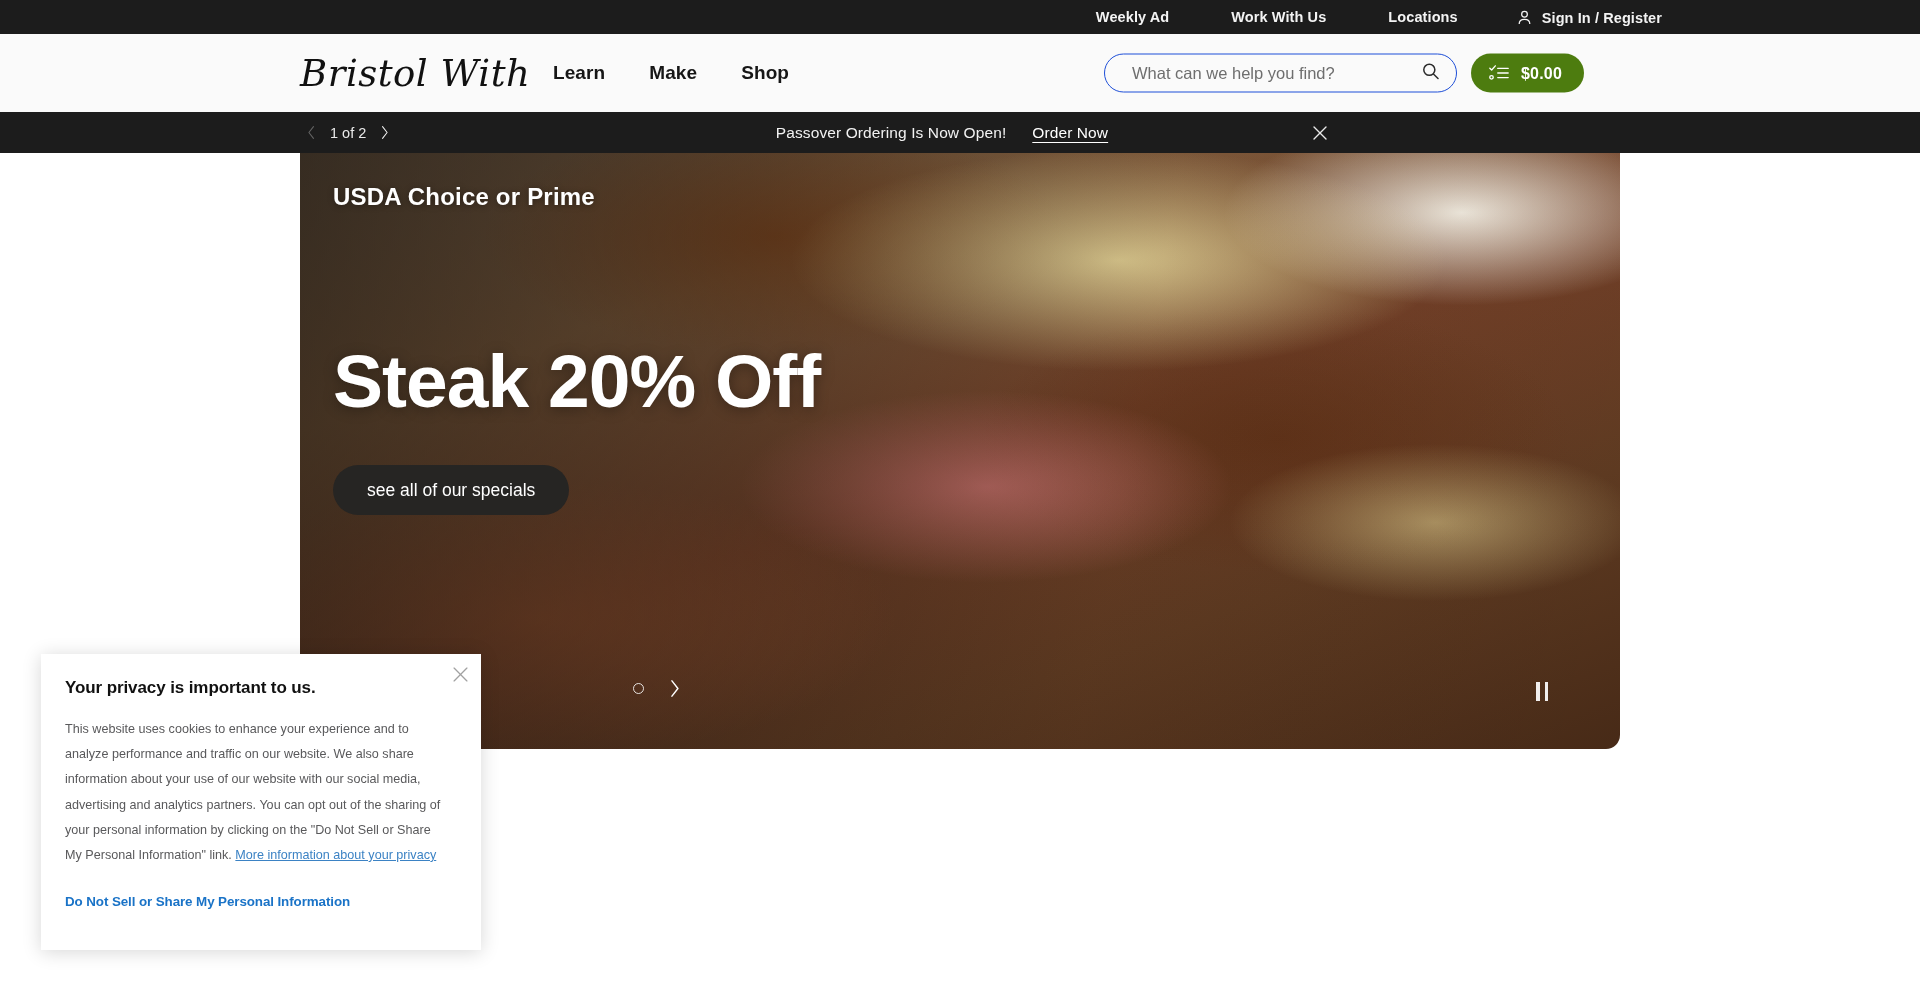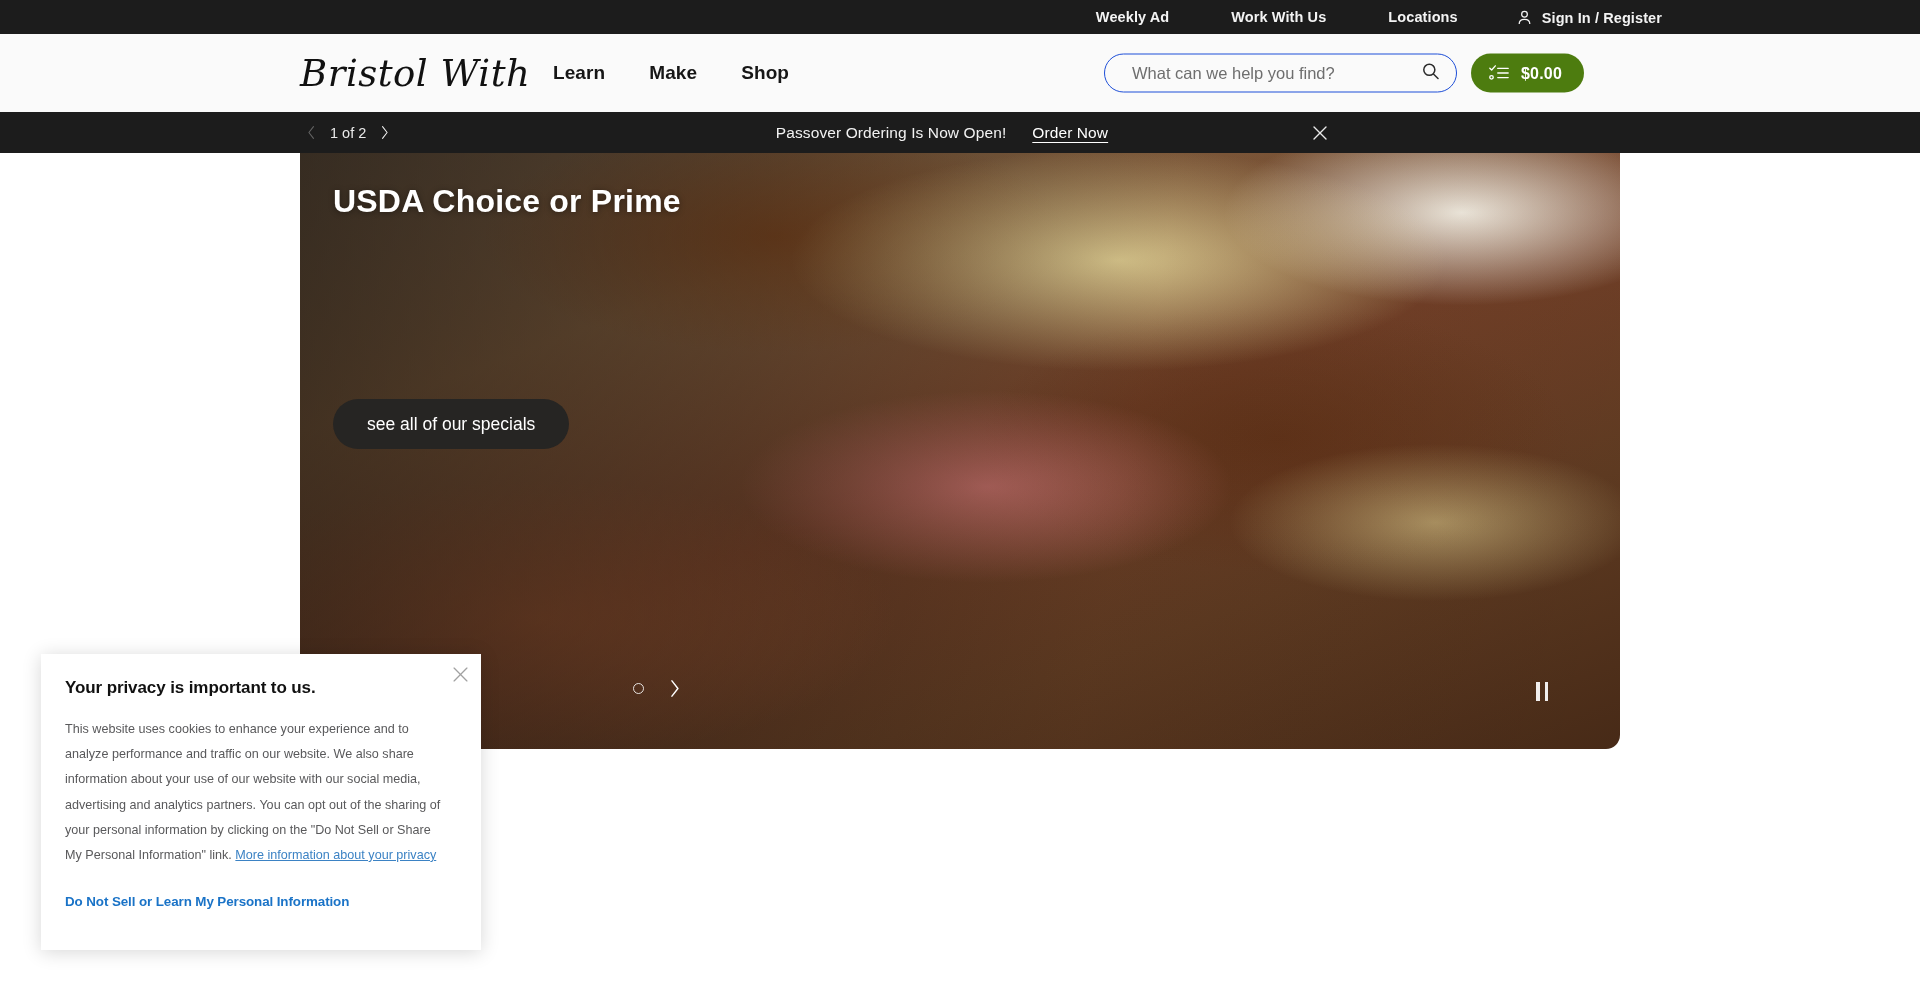--- a/index.html
+++ b/index.html
@@ -149,21 +149,21 @@
   .hero-photo::after {
     content: "";
     position: absolute; inset: 0;
     background: linear-gradient(100deg, rgba(20,16,12,.62) 0%, rgba(20,16,12,.34) 34%, rgba(20,16,12,.06) 62%, rgba(20,16,12,0) 100%);
   }
   .hero-content {
     position: absolute; left: 333px; top: 0; width: 720px;
     z-index: 3; color: #fff;
   }
   .hero-eyebrow {
-    font-size: 32px; font-weight: 700; letter-spacing: .2px;
+    font-size: 24px; font-weight: 700; letter-spacing: .2px;
     margin-top: 30px; text-shadow: 0 1px 6px rgba(0,0,0,.4);
   }
   .hero-title {
     margin-top: 133px;
     font-size: 75px; font-weight: 700; line-height: 1.0;
     letter-spacing: -1px;
     text-shadow: 0 2px 14px rgba(0,0,0,.35);
   }
   .hero-title span { display: block; }
   .hero-cta {
@@ -320,20 +320,21 @@
 
     <div class="hero-pause">
       <i></i>
         <i></i>
     </div>
   </div>
 
   <div class="hero-content">
     <div class="hero-eyebrow">USDA Choice or Prime</div>
     <div class="hero-title">
+      <span>Steak 20% Off</span>
     </div>
     <button class="hero-cta">see all of our specials</button>
   </div>
 </div>
 
 <div class="feature">
   
 
   
   
@@ -350,14 +351,14 @@
     </svg>
   </span>
 
   <div class="cookie-title">Your privacy is important to us.</div>
 
   <div class="cookie-body">
     <span>This website uses cookies to enhance your experience and to analyze performance and traffic on our website. We also share information about your use of our website with our social media, advertising and analytics partners. You can opt out of the sharing of your personal information by clicking on the "Do Not Sell or Share My Personal Information" link.</span>
     <a>More information about your privacy</a>
   </div>
 
-  <a class="cookie-optout">Do Not Sell or Learn My Personal Information</a>
+  <a class="cookie-optout">Do Not Sell or Share My Personal Information</a>
 </div>
 
 </body></html>

